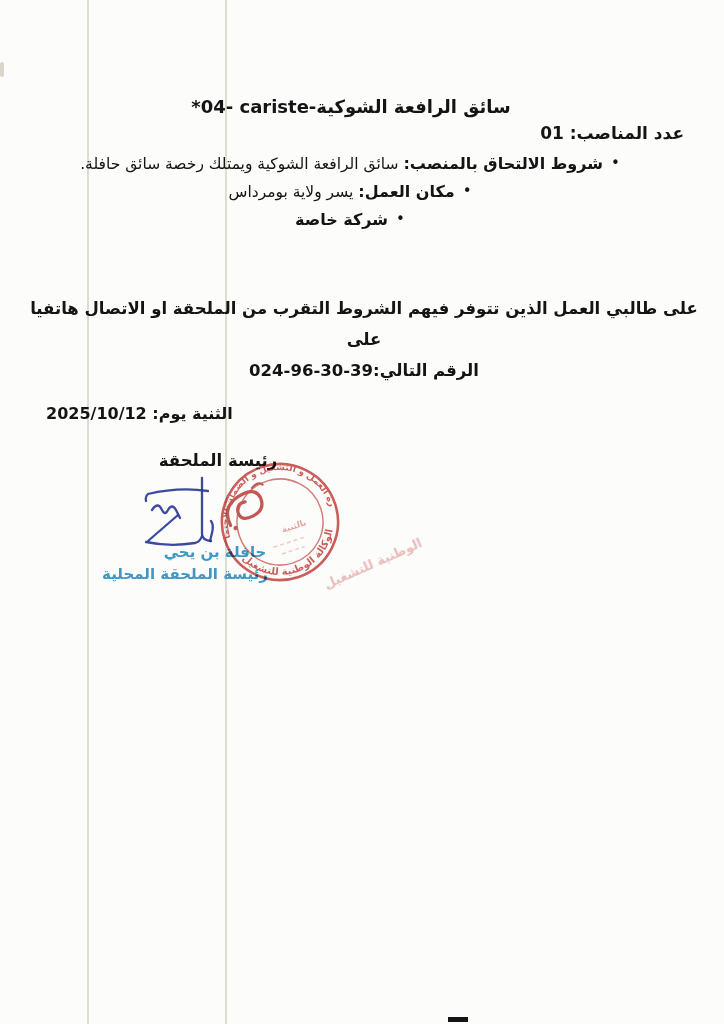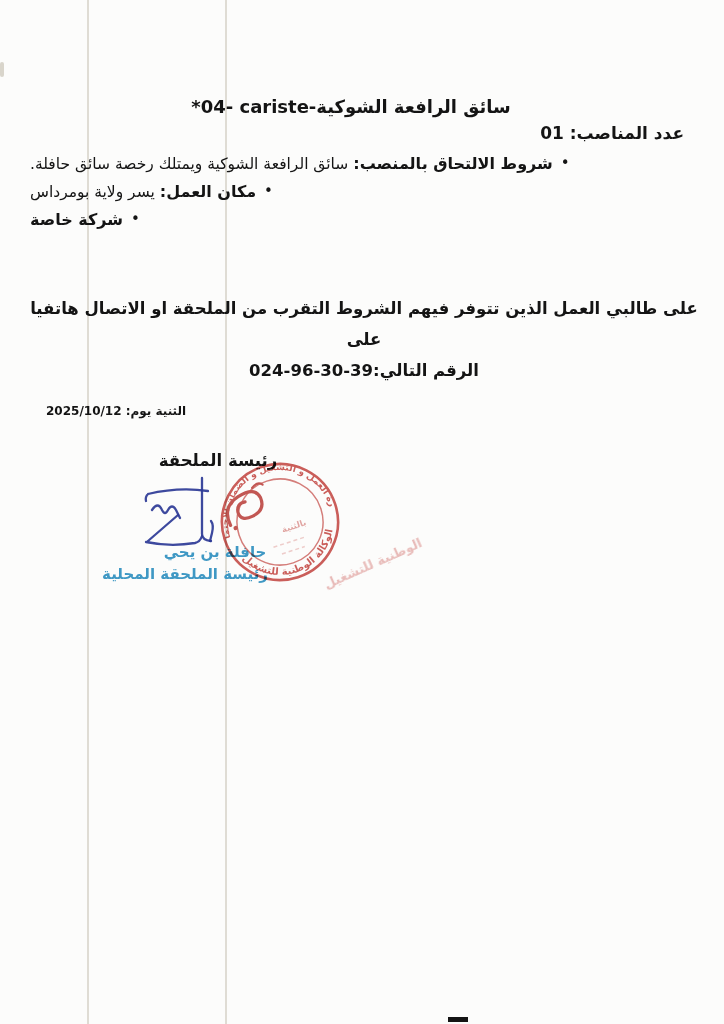--- a/index.html
+++ b/index.html
@@ -17,29 +17,29 @@
   .fold-1{left:87px;}
   .fold-2{left:225px;}
   .edge-smudge{position:absolute;left:0;top:62px;width:4px;height:15px;background:#cfcabf;opacity:.8;border-radius:2px;z-index:1;}
 
   .title{position:absolute;top:96px;left:0;right:22px;text-align:center;
     font-size:18px;font-weight:bold;z-index:2;}
 
   .positions{position:absolute;top:123px;right:40px;font-size:17px;font-weight:bold;z-index:2;}
 
   .bullets{position:absolute;top:150px;right:54px;width:640px;margin:0;padding:0;
-    list-style:none;text-align:left;z-index:2;}
+    list-style:none;text-align:center;z-index:2;}
   .bullets li{font-size:15.5px;line-height:28px;white-space:nowrap;}
   .bullets li::before{content:"•";font-size:15px;margin-left:8px;position:relative;top:-1px;}
   .bold-part{font-weight:bold;font-size:16px;}
 
   .notice{position:absolute;top:293px;left:20px;right:16px;text-align:center;
     font-weight:bold;font-size:16.5px;line-height:31px;z-index:2;}
 
-  .date-line{position:absolute;top:404px;left:46px;font-size:12px;font-weight:bold;z-index:2;}
+  .date-line{position:absolute;top:404px;left:46px;font-size:16px;font-weight:bold;z-index:2;}
 
   .signer{position:absolute;top:451px;left:150px;width:136px;text-align:center;
     font-size:16.5px;font-weight:bold;z-index:2;}
 
   .signature{position:absolute;left:125px;top:468px;width:200px;height:110px;z-index:4;}
   .signature path{stroke:#2c3a96;stroke-width:2.3;fill:none;
     stroke-linecap:round;stroke-linejoin:round;opacity:.92;}
 
   .blue-stamp{position:absolute;left:70px;top:541px;width:230px;text-align:center;
     color:#3f98c4;font-weight:bold;font-size:15px;line-height:22px;z-index:3;}

